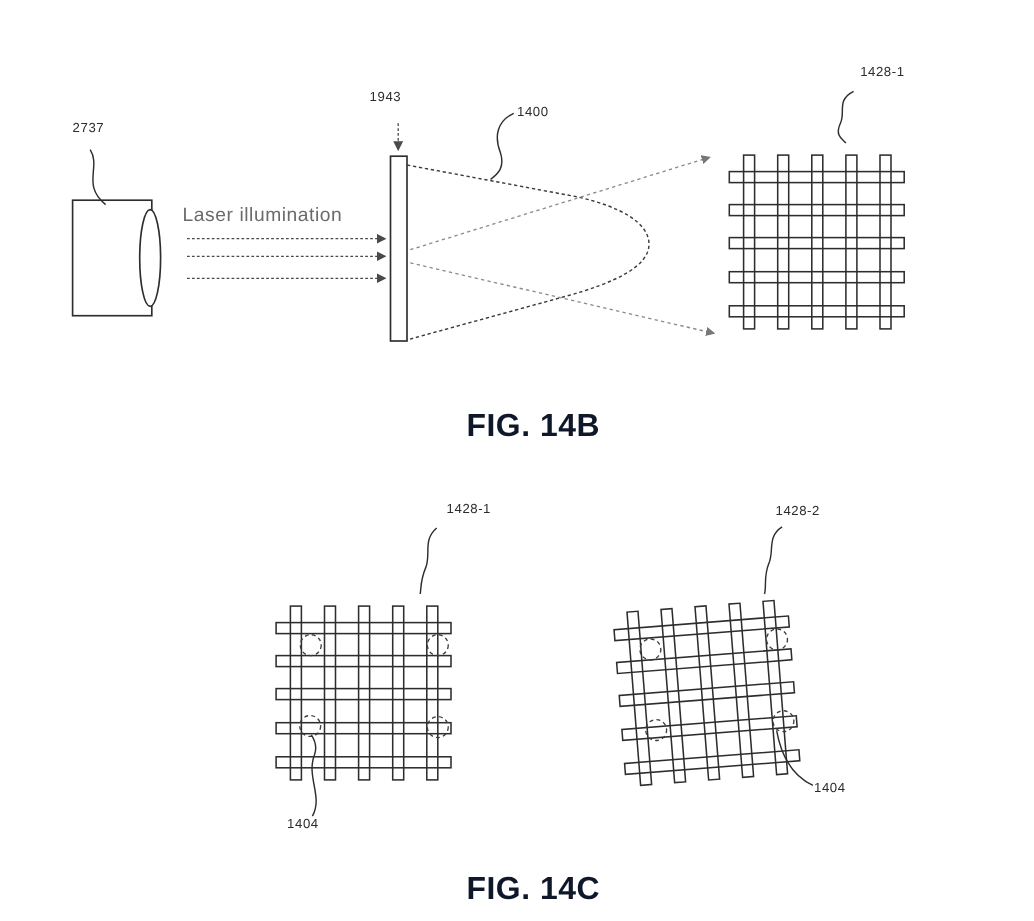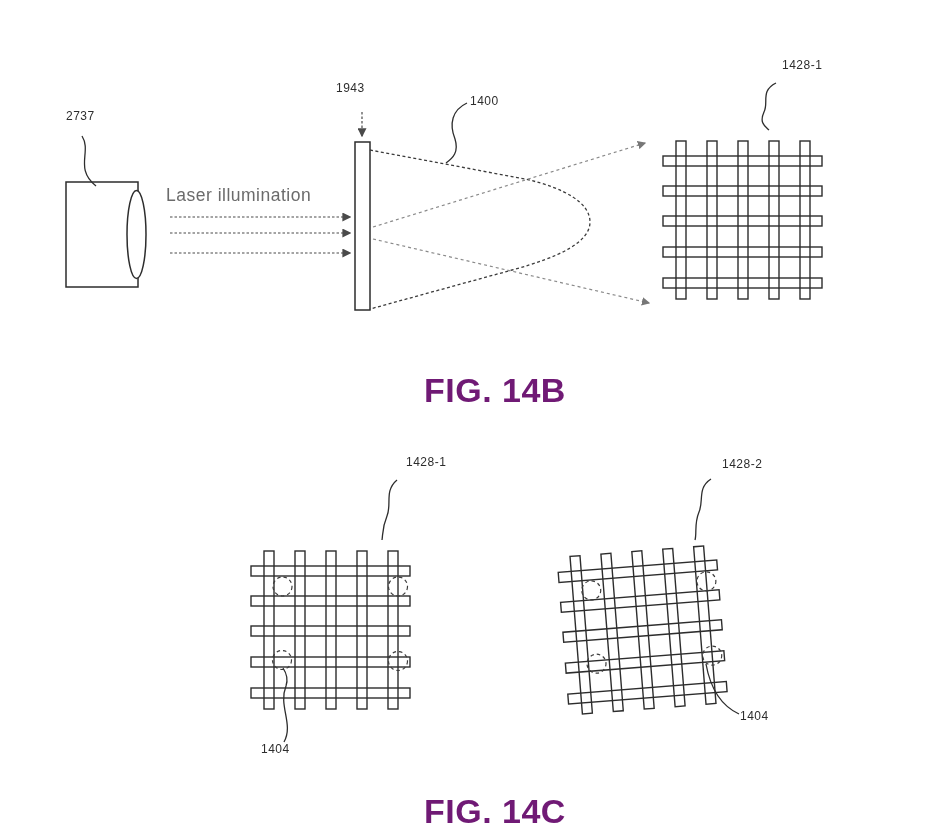--- a/index.html
+++ b/index.html
@@ -17,23 +17,23 @@
     font-size:12px;
     letter-spacing:0.5px;
     white-space:nowrap;
   }
   .annotation{
     color:#6b6b6b;
     font-size:17.5px;
     letter-spacing:0.5px;
   }
   .figcaption{
-    font-size:34px;
+    font-size:29px;
     font-weight:bold;
-    color:#701a75;
+    color:#0f172a;
     letter-spacing:0.5px;
   }
   .bar{fill:none;stroke:#2d2d2d;stroke-width:1.4;}
   .dotmark{fill:none;stroke:#3b3b3b;stroke-width:1.2;stroke-dasharray:3.5 3;}
   .solidshape{fill:#ffffff;stroke:#2d2d2d;stroke-width:1.5;}
   .leader{fill:none;stroke:#2d2d2d;stroke-width:1.3;}
   .beamray{fill:none;stroke:#8a8a8a;stroke-width:1.2;stroke-dasharray:3 3;}
   .envelope{fill:none;stroke:#3b3b3b;stroke-width:1.3;stroke-dasharray:3 2.5;}
   .laserarrow{fill:none;stroke:#4a4a4a;stroke-width:1.2;stroke-dasharray:2.5 2;}
 </style>
@@ -133,18 +133,18 @@
   </svg>
 
   <div class="lbl" style="left:66px;top:109px">2737</div>
   <div class="lbl annotation" style="left:166px;top:185px">Laser illumination</div>
   <div class="lbl" style="left:336px;top:81px">1943</div>
   <div class="lbl" style="left:470px;top:94px">1400</div>
   <div class="lbl" style="left:782px;top:58px">1428-1</div>
   <div class="lbl figcaption" style="left:424px;top:371px">FIG. 14B</div>
 
   <div class="lbl" style="left:406px;top:455px">1428-1</div>
-  <div class="lbl" style="left:722px;top:457px">1428-2</div>
+  <div class="lbl" style="left:705px;top:457px">1428-2</div>
   <div class="lbl" style="left:261px;top:742px">1404</div>
   <div class="lbl" style="left:740px;top:709px">1404</div>
   <div class="lbl figcaption" style="left:424px;top:792px">FIG. 14C</div>
 
 </div>
 
 </body></html>

